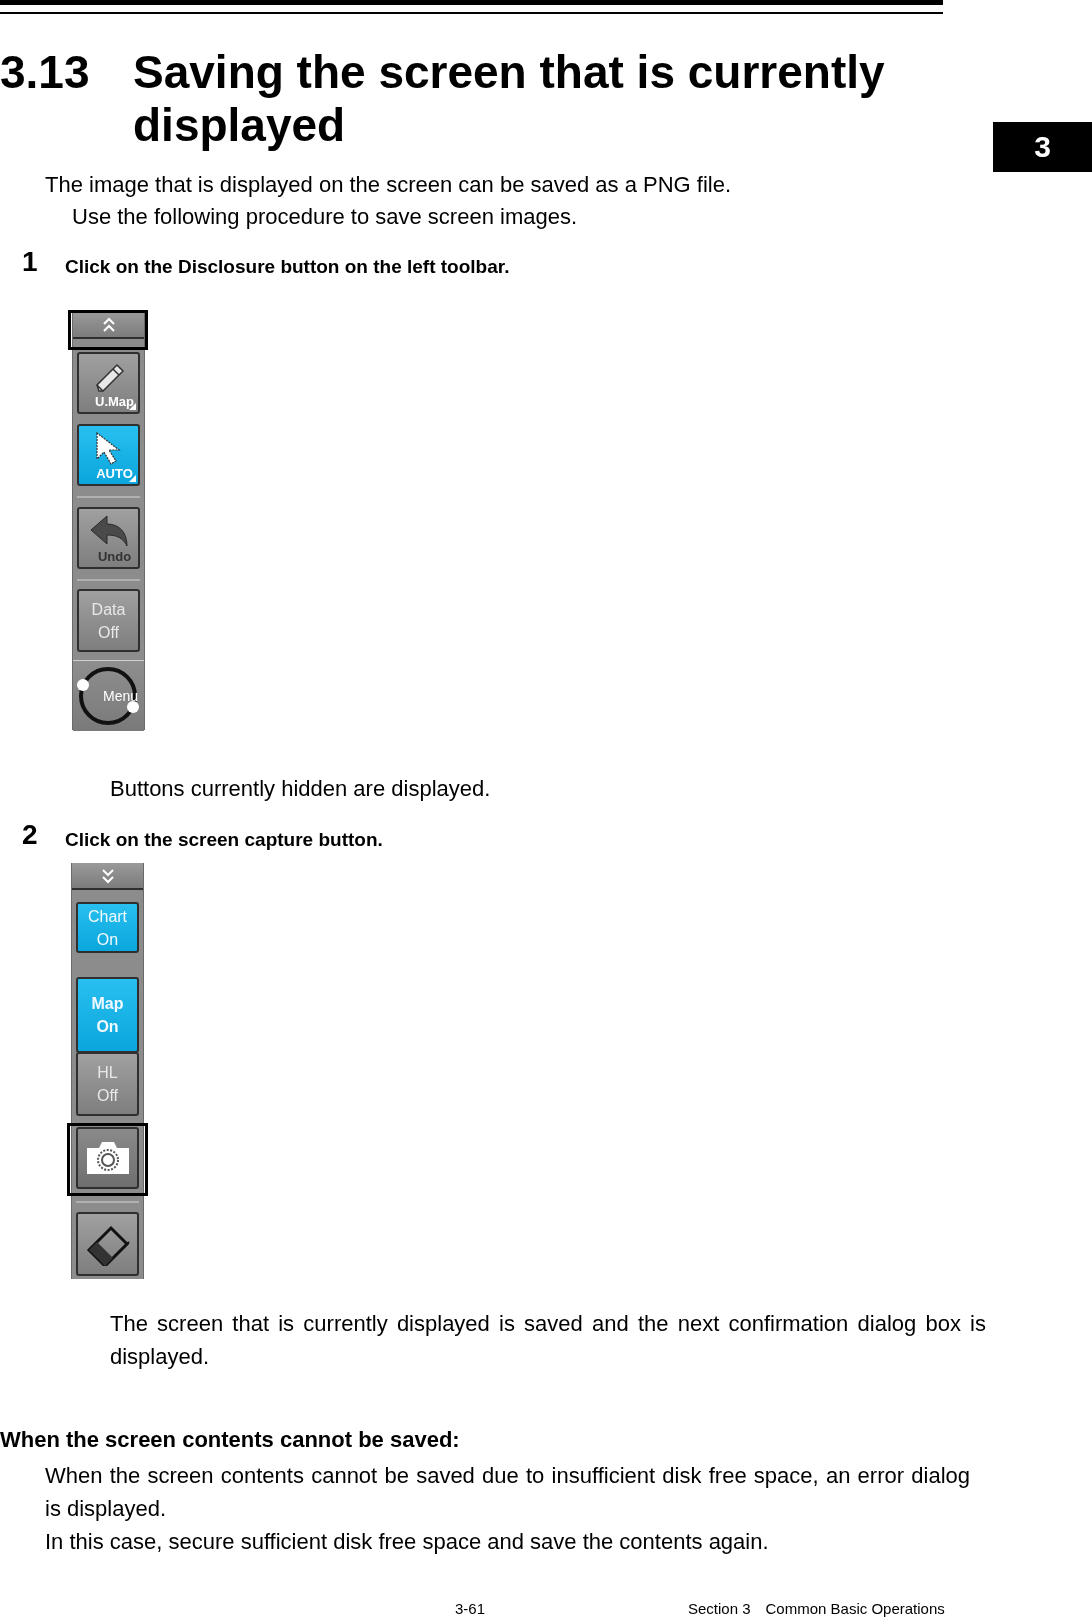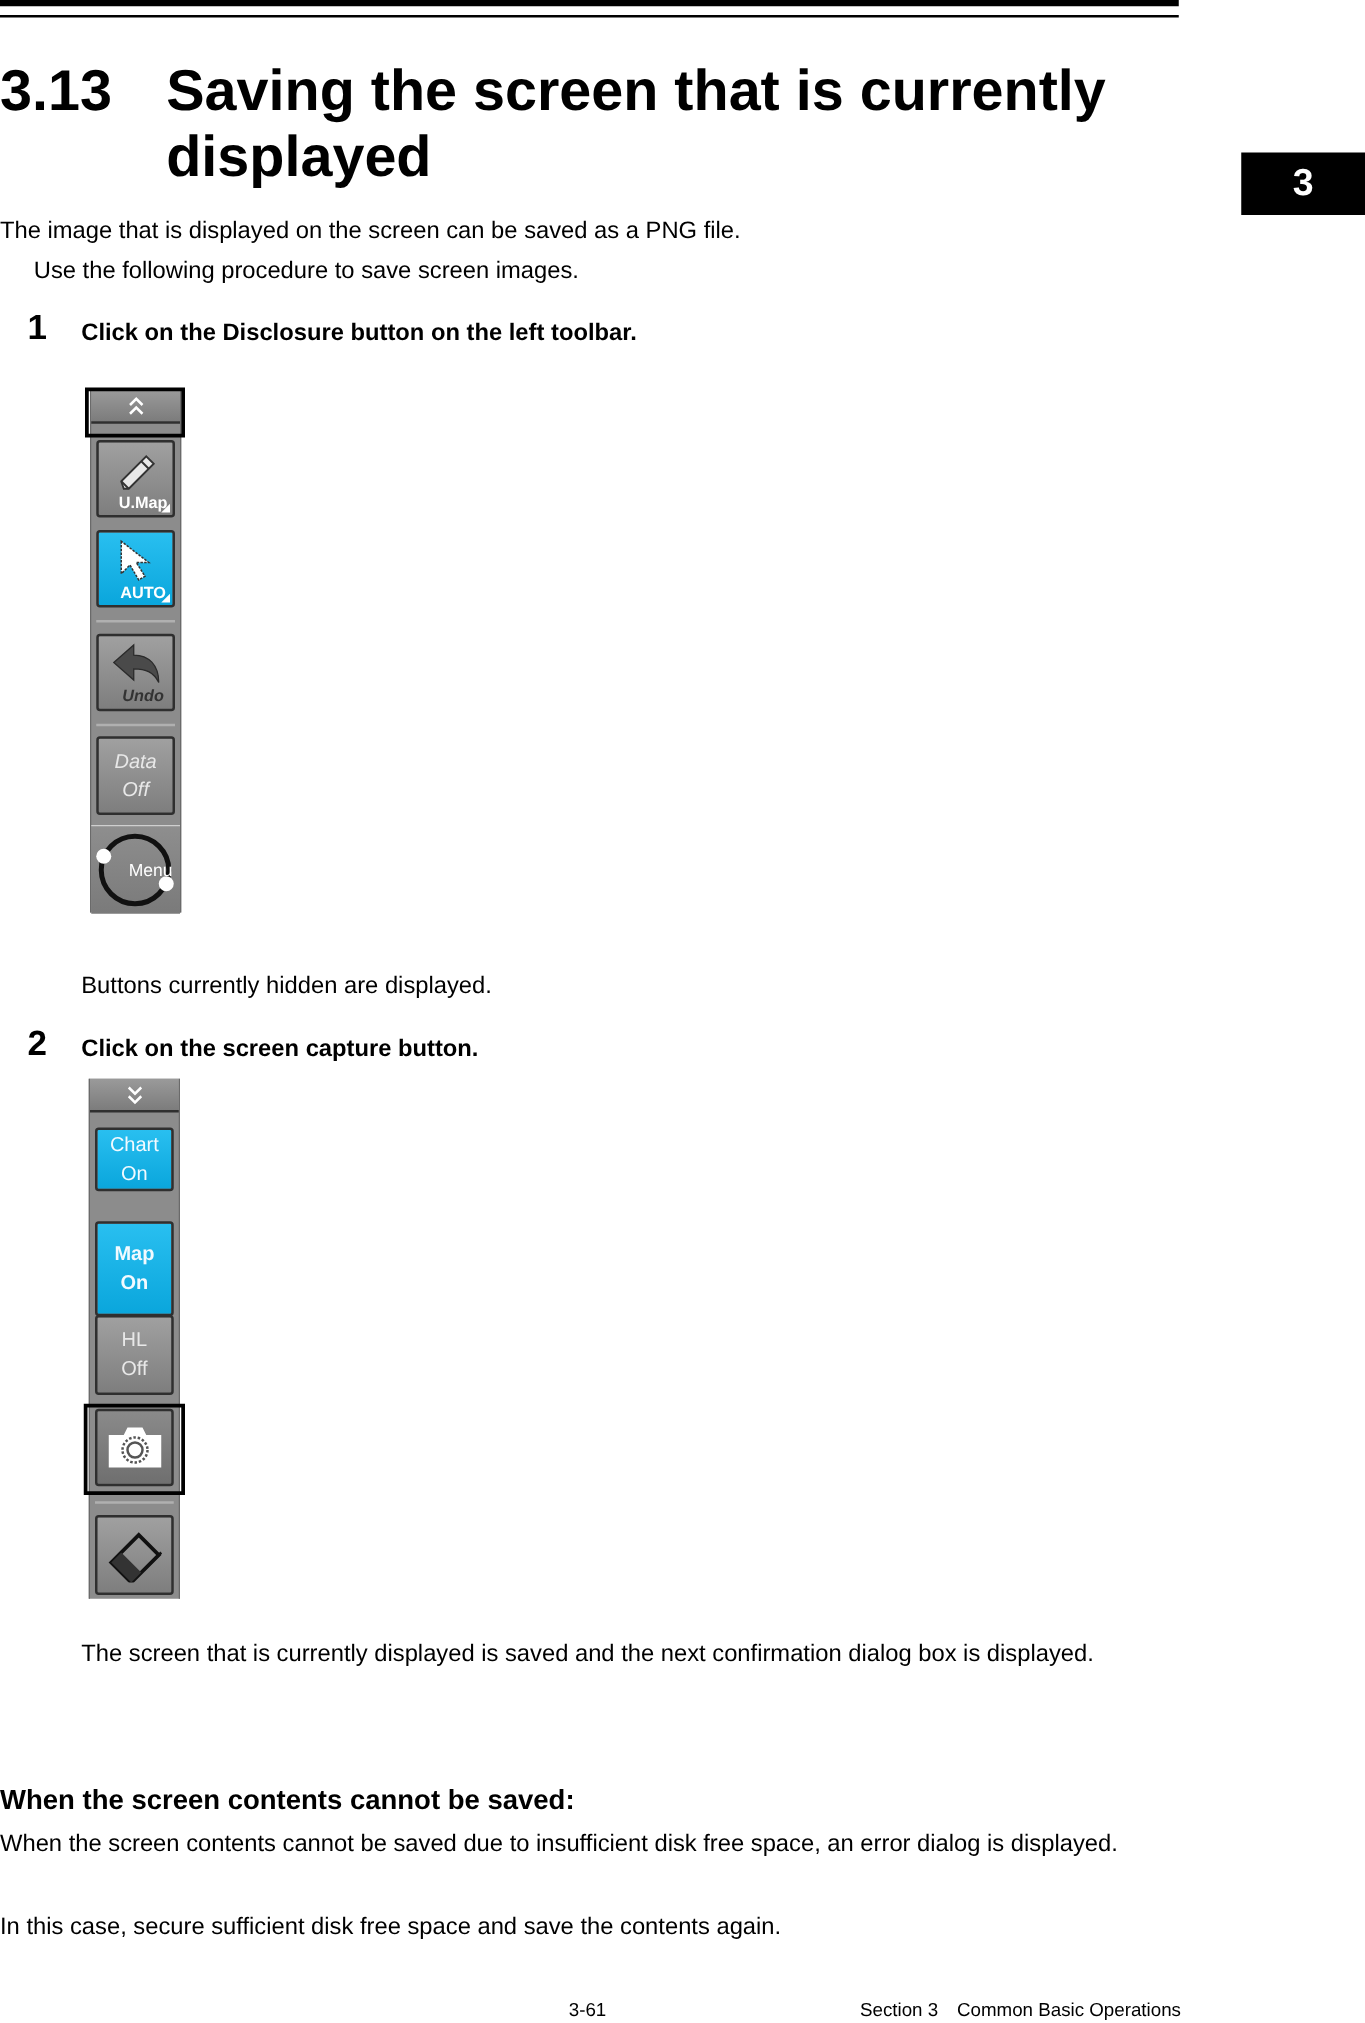--- a/index.html
+++ b/index.html
@@ -6,21 +6,21 @@
   body { width: 1092px; height: 1618px; position: relative; overflow: hidden;
          font-family: "Liberation Sans", sans-serif; color: #000; }
   .abs { position: absolute; }
   .rule-thick { left: 0; top: 0; width: 943px; height: 5px; background: #000; }
   .rule-thin { left: 0; top: 12px; width: 943px; height: 2px; background: #000; }
   .side-tab { left: 993px; top: 122px; width: 99px; height: 50px; background: #000;
               color: #fff; font-weight: bold; font-size: 30px; text-align: center; line-height: 50px; }
   .h1 { font-weight: bold; font-size: 46px; line-height: 53px; }
   .h1-num { left: 0; top: 46px; }
   .h1-text { left: 133px; top: 46px; width: 800px; }
-  .p { font-size: 19px; line-height: 33px; }
+  .p { font-size: 22px; line-height: 33px; margin-left: 45px; }
   .step-num { font-weight: bold; font-size: 28px; }
   .step-text { font-weight: bold; font-size: 19px; }
   .justify { text-align: justify; text-align-last: left; }
   .h2 { font-weight: bold; font-size: 22px; }
   .footer { font-size: 15px; }
 
   
   .toolbar { background: #8c8c8c; border-left: 1px solid #6a6a6a; border-right: 1px solid #6a6a6a; }
   .tbtn { position: absolute; left: 4px; width: 63px; border: 2px solid #2f2f2f; border-radius: 3px;
           box-sizing: border-box; background: linear-gradient(#a0a0a0, #7e7e7e);
@@ -76,30 +76,30 @@
   <div class="tbtn blue" style="top:112px; height:62px; justify-content:flex-end; padding-bottom:3px;">
     <svg width="40" height="36" viewBox="0 0 40 36">
       <path d="M8 2 L8 28 L15 21 L22 33 L27 30 L20 19 L30 19 Z" fill="#fff" stroke="#333" stroke-width="1.2" stroke-dasharray="2 1"></path>
     </svg>
     <span class="small-label">AUTO</span>
     <span class="corner"></span>
   </div>
 
   <div class="tsep" style="top:184px;"></div>
 
-  <div class="tbtn" style="top:195px; height:62px; justify-content:flex-end; padding-bottom:3px;font-style:italic;">
+  <div class="tbtn" style="top:195px; height:62px; justify-content:flex-end; padding-bottom:3px;">
     <svg width="44" height="36" viewBox="0 0 44 36">
       <path d="M4 16 L20 2 L20 10 C32 10 40 18 40 32 C36 24 30 21 20 21 L20 30 Z" fill="#4a4a4a" stroke="#2a2a2a" stroke-width="1"></path>
     </svg>
     <span class="small-label" style="color:#333;">Undo</span>
   </div>
 
   <div class="tsep" style="top:267px;"></div>
 
-  <div class="tbtn" style="top:277px; height:63px;font-style:italic;">
+  <div class="tbtn" style="top:277px; height:63px;">
     <span>Data</span>
     <span>Off</span>
   </div>
 
   <div class="menu-sec" style="top:348px; height:70px;">
     <svg width="71" height="70" viewBox="0 0 71 70" style="position:absolute;left:0;top:0">
       <circle cx="35" cy="35" r="27" fill="none" stroke="#111" stroke-width="4"></circle>
       <circle cx="10" cy="24" r="6" fill="#fff"></circle>
       <circle cx="60" cy="46" r="6" fill="#fff"></circle>
     </svg>

